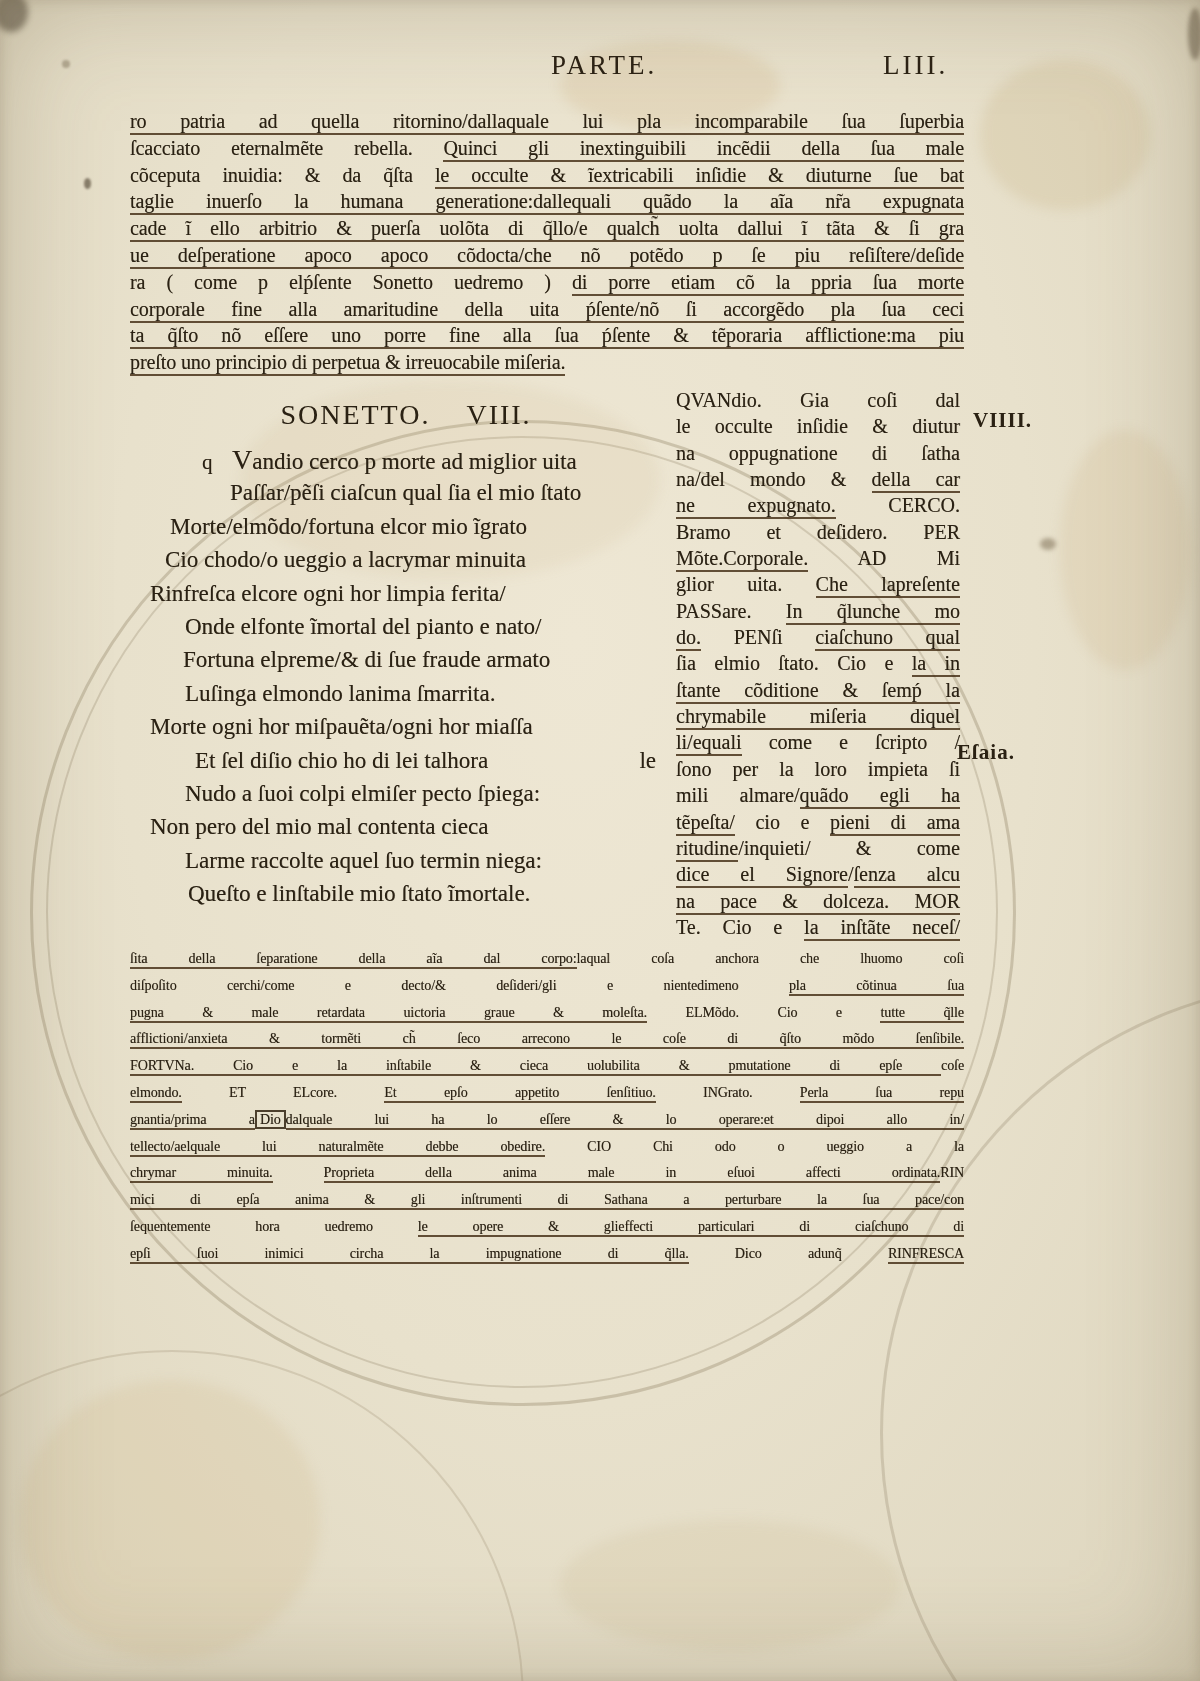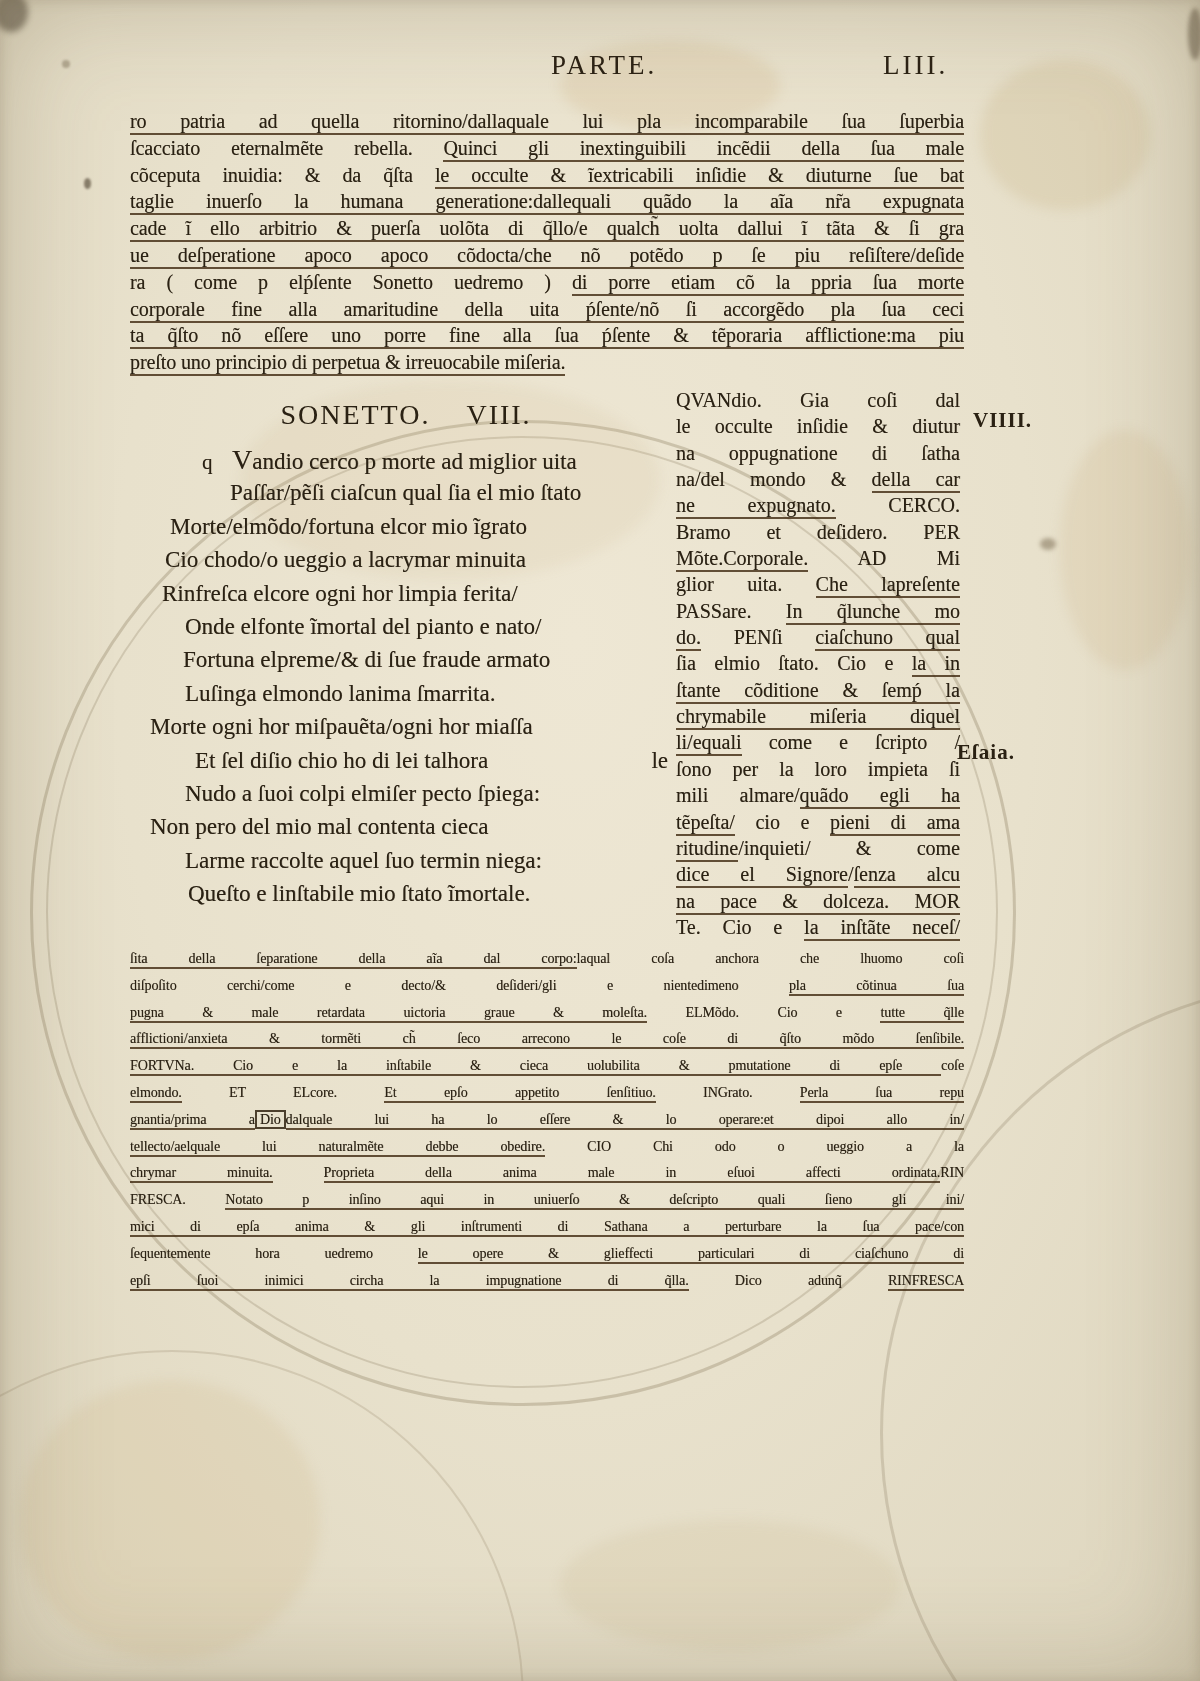--- a/index.html
+++ b/index.html
@@ -41,21 +41,21 @@
   .intro .line:last-child{text-align-last:left;}
   .bottom{left:130px;top:946px;width:834px;font-size:14px;letter-spacing:-0.1px;}
   .rightcol{left:676px;top:387px;width:284px;font-size:20px;}
   .rightcol .line{height:26.35px;line-height:26.35px;text-align:justify;text-align-last:justify;}
   .sh{position:absolute;left:150px;top:399px;width:512px;text-align:center;font-size:28px;letter-spacing:2px;}
   .sh .gap{display:inline-block;width:36px;}
   .poem{left:150px;top:443px;width:520px;font-size:23px;}
   .poem .line{height:33.4px;line-height:33.4px;white-space:nowrap;}
   .poem .guide{display:inline-block;width:16px;margin-right:14px;font-size:21px;}
   .poem .bigcap{font-size:28px;}
-  .poem .tail{float:right;margin-right:2px;}
+  .poem .tail{float:right;margin-right:14px;}
   .mnote{position:absolute;font-size:21px;font-weight:700;letter-spacing:1px;}
   .m1{left:973px;top:408px;}
   .m2{left:957px;top:740px;}
   
   .line span{text-shadow:0.3px 0.3px 0.6px rgba(42,33,19,.45);}
   .u{border-bottom:2.5px solid rgba(62,40,15,.80);padding-bottom:1px;}
   .rightcol .u{border-bottom-width:2px;}
   .bx{border:2px solid rgba(48,34,15,.85);padding:0 3px;}
 </style>
 </head>
@@ -97,21 +97,21 @@
 
   <div class="sh">
     <span>SONETTO.</span><span class="gap"></span><span>VIII.</span>
   </div>
 
   <div id="poem" class="textblock poem">
       <div class="line" style="margin-left: 52px;"><span class="guide">q</span><span class="bigcap">V</span><span>andio cerco p morte ad miglior uita</span></div>
       <div class="line" style="margin-left: 80px;"><span>Paſſar/pẽſi ciaſcun qual ſia el mio ſtato</span></div>
       <div class="line" style="margin-left: 20px;"><span>Morte/elmõdo/fortuna elcor mio ĩgrato</span></div>
       <div class="line" style="margin-left: 15px;"><span>Cio chodo/o ueggio a lacrymar minuita</span></div>
-      <div class="line" style="margin-left: 12px;"><span>Rinfreſca elcore ogni hor limpia ferita/</span></div>
+      <div class="line" style="margin-left: 0px;"><span>Rinfreſca elcore ogni hor limpia ferita/</span></div>
       <div class="line" style="margin-left: 35px;"><span>Onde elfonte ĩmortal del pianto e nato/</span></div>
       <div class="line" style="margin-left: 33px;"><span>Fortuna elpreme/&amp; di ſue fraude armato</span></div>
       <div class="line" style="margin-left: 35px;"><span>Luſinga elmondo lanima ſmarrita.</span></div>
       <div class="line" style="margin-left: 0px;"><span>Morte ogni hor miſpauẽta/ogni hor miaſſa</span></div>
       <div class="line" style="margin-left: 45px;"><span>Et ſel diſio chio ho di lei talhora</span><span class="tail">le</span></div>
       <div class="line" style="margin-left: 35px;"><span>Nudo a ſuoi colpi elmiſer pecto ſpiega:</span></div>
       <div class="line" style="margin-left: 0px;"><span>Non pero del mio mal contenta cieca</span></div>
       <div class="line" style="margin-left: 35px;"><span>Larme raccolte aquel ſuo termin niega:</span></div>
       <div class="line" style="margin-left: 38px;"><span>Queſto e linſtabile mio ſtato ĩmortale.</span></div>
     </div>
@@ -146,19 +146,18 @@
   <div id="bottom" class="textblock bottom">
       <div class="line"><span class="u">ſita della ſeparatione della aĩa dal corpo:</span><span class="">laqual coſa anchora che lhuomo coſi</span></div>
       <div class="line"><span class="">diſpoſito cerchi/come e decto/&amp; deſideri/gli e nientedimeno </span><span class="u">pla cõtinua ſua</span></div>
       <div class="line"><span class="u">pugna &amp; male retardata uictoria graue &amp; moleſta.</span><span class=""> ELMõdo. Cio e </span><span class="u">tutte q̃lle</span></div>
       <div class="line"><span class="u">afflictioni/anxieta &amp; tormẽti ch̃ ſeco arrecono le coſe di q̃ſto mõdo ſenſibile.</span></div>
       <div class="line"><span class="u">FORTVNa. Cio e la inſtabile &amp; cieca uolubilita &amp; pmutatione di epſe </span><span class="">coſe</span></div>
       <div class="line"><span class="u">elmondo.</span><span class=""> ET ELcore. </span><span class="u">Et epſo appetito ſenſitiuo.</span><span class=""> INGrato. </span><span class="u">Perla ſua repu</span></div>
       <div class="line"><span class="u">gnantia/prima a</span><span class="bx">Dio</span><span class="u">dalquale lui ha lo eſſere &amp; lo operare:et dipoi allo in/</span></div>
       <div class="line"><span class="u">tellecto/aelquale lui naturalmẽte debbe obedire.</span><span class=""> CIO Chi odo o ueggio a la</span></div>
       <div class="line"><span class="u">chrymar minuita.</span><span class=""> </span><span class="u">Proprieta della anima male in eſuoi affecti ordinata.</span><span class="">RIN</span></div>
-      <div class="line"><span class="">FRESCA. </span><span class="u">Notato p inſino aqui in uniuerſo &amp; deſcripto quali ſieno gli ini/</span></div>
       <div class="line"><span class="u">mici di epſa anima &amp; gli inſtrumenti di Sathana a perturbare la ſua pace/con</span></div>
       <div class="line"><span class="">ſequentemente hora uedremo </span><span class="u">le opere &amp; glieffecti particulari di ciaſchuno di</span></div>
       <div class="line"><span class="u">epſi ſuoi inimici circha la impugnatione di q̃lla.</span><span class=""> Dico adunq̃ </span><span class="u">RINFRESCA</span></div>
     </div>
 
 </div>
 
 </body></html>

